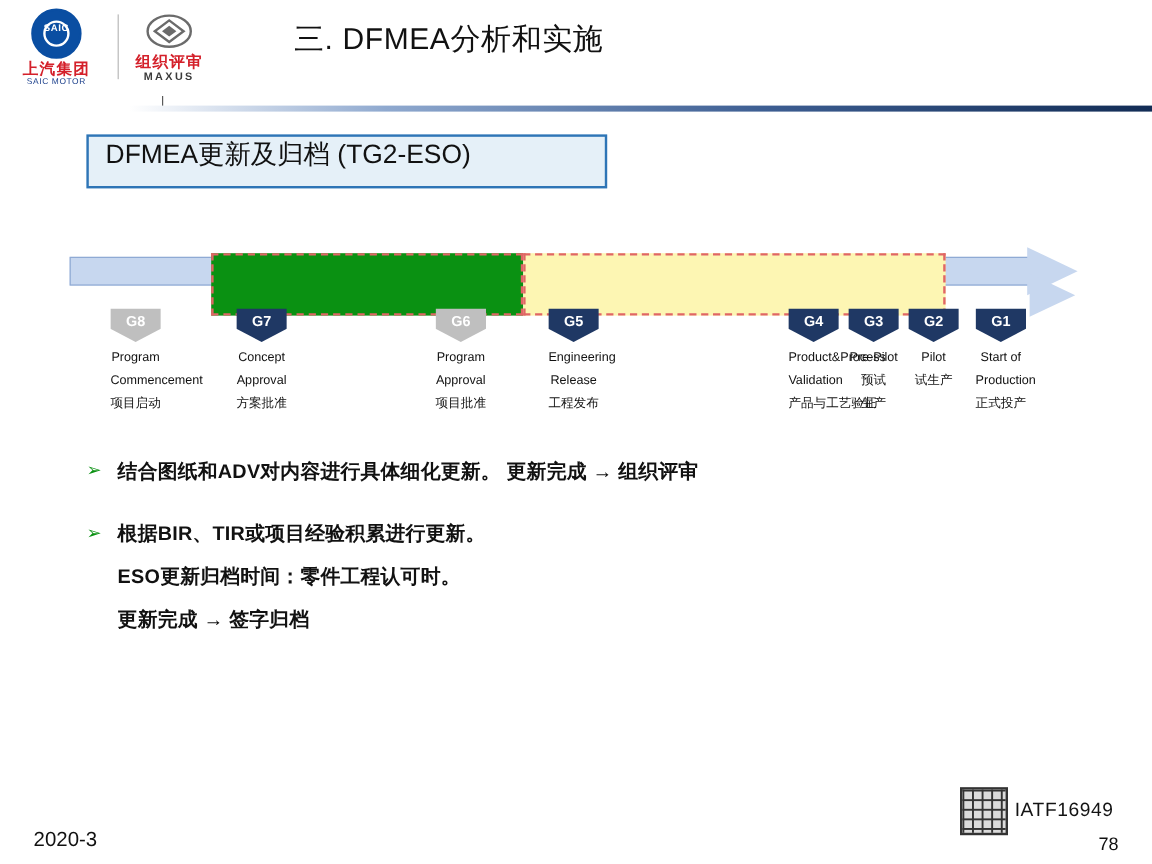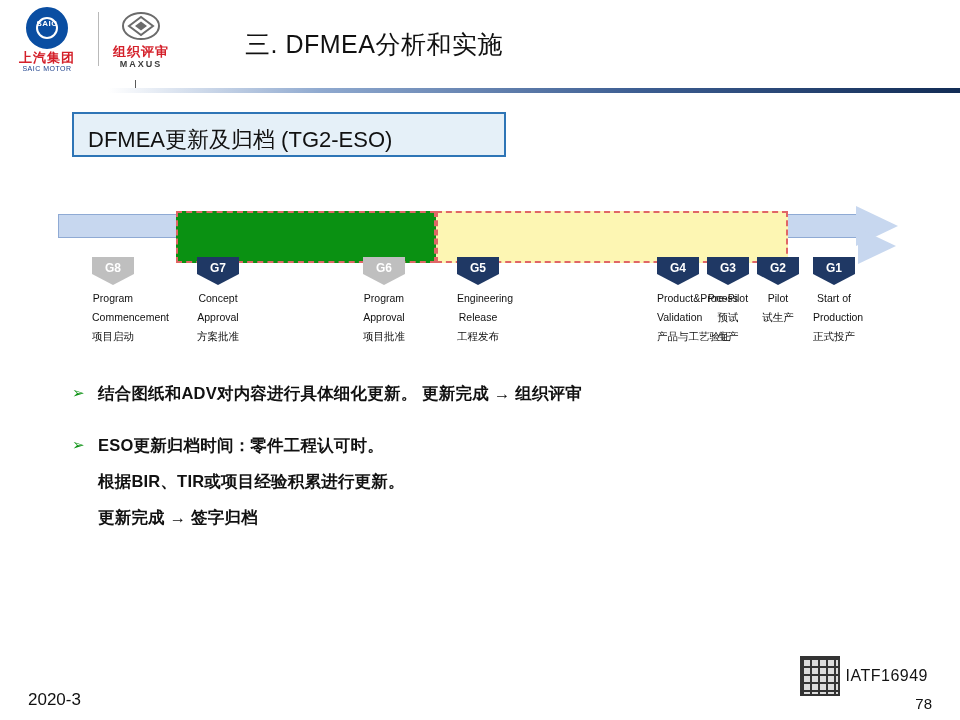--- a/index.html
+++ b/index.html
@@ -105,21 +105,21 @@
     font-size: 9px;
     color: #3b3b3b;
     letter-spacing: 2px;
     margin-top: 2px;
     font-weight: bold;
   }
 
   .slide-title {
     position: absolute;
     left: 245px;
-    top: 28px;
+    top: 16px;
     font-size: 25px;
     color: #111111;
     letter-spacing: .5px;
   }
 
   .header-rule {
     position: absolute;
     left: 108px;
     top: 88px;
     width: 852px;
@@ -139,21 +139,21 @@
   .section-box {
     position: absolute;
     left: 72px;
     top: 112px;
     width: 434px;
     height: 45px;
     border: 2px solid #2e75b6;
     background: #e5f0f8;
     box-sizing: border-box;
     display: flex;
-    align-items: flex-end;
+    align-items: flex-start;
     padding-left: 14px;
   }
   .section-box .label {
     font-size: 22px;
     color: #111111;
   }
 
   
   .timeline {
     position: absolute;
@@ -428,22 +428,22 @@
 <div class="bullets" id="bullets-host">
     <div class="bullet">
       <div class="bullet-marker">➢</div>
       <div class="bullet-body">
         <div class="bline"><span style="font-weight: bold;">结合图纸和ADV对内容进行具体细化更新。 更新完成 → 组织评审</span></div>
       </div>
     </div>
     <div class="bullet">
       <div class="bullet-marker">➢</div>
       <div class="bullet-body">
+        <div class="bline"><span style="font-weight: bold;">根据BIR、TIR或项目经验积累进行更新。</span></div>
         <div class="bline"><span style="font-weight: bold;">ESO更新归档时间：零件工程认可时。</span></div>
-        <div class="bline"><span style="font-weight: bold;">根据BIR、TIR或项目经验积累进行更新。</span></div>
         <div class="bline"><span style="font-weight: bold;">更新完成 → 签字归档</span></div>
       </div>
     </div>
   </div>
 
 <div class="footer-date">2020-3</div>
 <div class="footer-page">78</div>
 <div class="qr-badge">
   <div class="qr-img"></div>
   <div class="qr-text">IATF16949</div>

